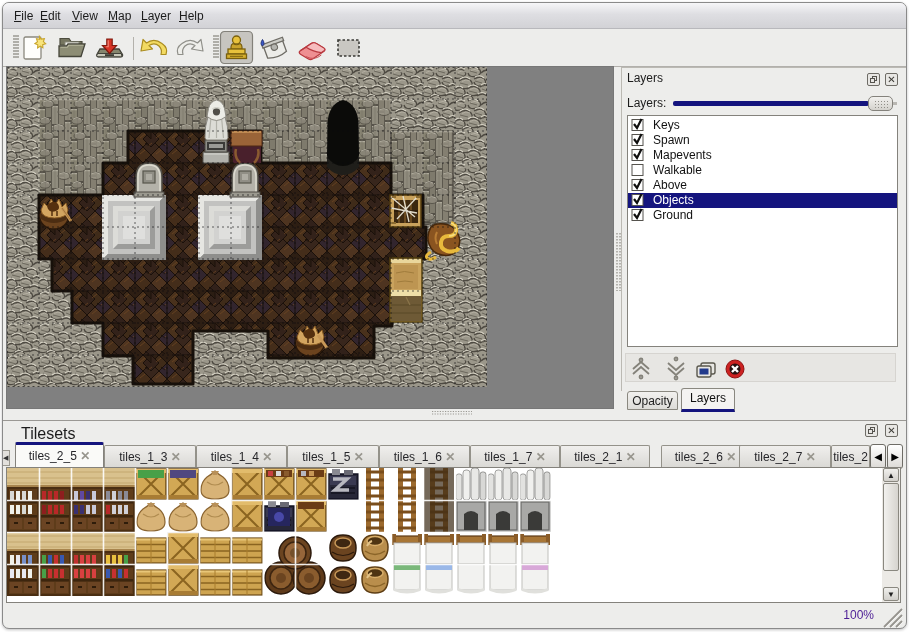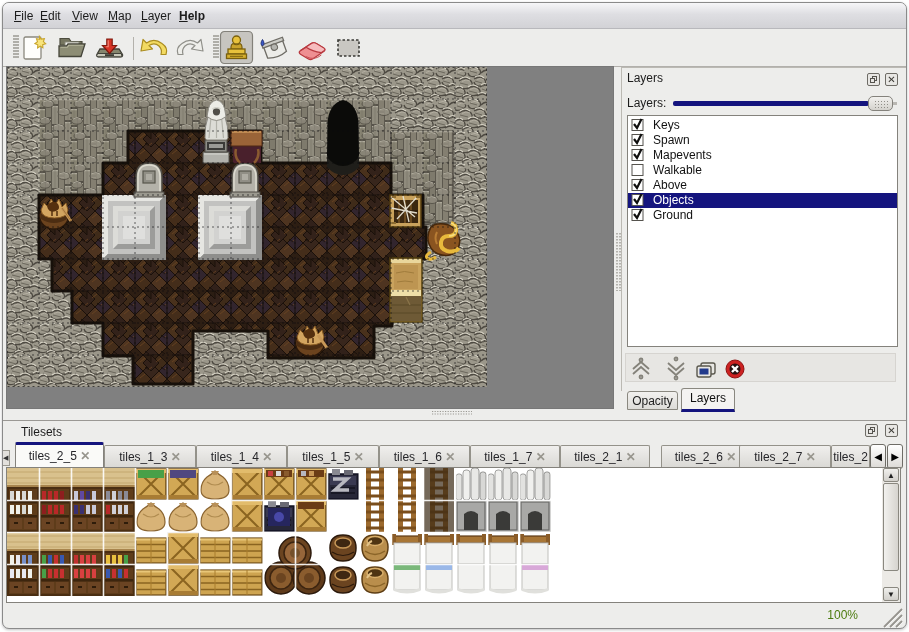--- a/index.html
+++ b/index.html
@@ -18,21 +18,21 @@
     <span class="abs" style="left:11px;top:6px;"><u>F</u>ile</span>
 
     <span class="abs" style="left:37px;top:6px;"><u>E</u>dit</span>
 
     <span class="abs" style="left:69px;top:6px;"><u>V</u>iew</span>
 
     <span class="abs" style="left:105px;top:6px;"><u>M</u>ap</span>
 
     <span class="abs" style="left:138px;top:6px;"><u>L</u>ayer</span>
 
-    <span class="abs" style="left:176px;top:6px;font-weight:bold;"><u>H</u>elp</span>
+    <span class="abs" style="left:176px;top:6px;"><u>H</u>elp</span>
   </div>
 
   <div class="abs" id="toolbar" style="left:0;top:26px;width:903px;height:38px;background:#ededeb;border-bottom:1px solid #b2b0ac;">
     <svg width="903" height="37" style="position:absolute;left:0;top:0;">
 
       <g>
         <path d="M10 7 h6 M10 10 h6 M10 13 h6 M10 16 h6 M10 19 h6 M10 22 h6 M10 25 h6 M10 28 h6" stroke="#9b9993" stroke-width="1.6"></path>
       </g>
 
       <g>
@@ -405,21 +405,21 @@
       </g>
     </svg>
 
     <div class="abs" style="left:4px;top:324px;width:51px;height:19px;background:linear-gradient(#f2f1ef,#dddcd8);border:1px solid #8a8880;border-radius:3px 3px 0 0;font-size:12px;color:#222;text-align:center;line-height:18px;">Opacity</div>
 
     <div class="abs" style="left:58px;top:321px;width:54px;height:24px;background:#f4f3f1;border:1px solid #8a8880;border-bottom:3px solid #14147e;border-radius:3px 3px 0 0;font-size:12px;color:#111;text-align:center;line-height:19px;">Layers</div>
   </div>
 
   <div class="abs" id="tilesetsdock" style="left:0;top:417px;width:903px;height:185px;border-top:1px solid #9a9894;">
 
-    <div class="abs" style="left:18px;top:4px;font-size:12px;color:#1c1c1c;">Tilesets</div>
+    <div class="abs" style="left:18px;top:4px;font-size:16px;color:#1c1c1c;">Tilesets</div>
 
     <div class="abs" style="left:862px;top:3px;width:13px;height:13px;border:1px solid #6e6c66;border-radius:2px;background:#e8e7e4;">
       <div class="abs" style="left:4px;top:2px;width:5px;height:5px;border:1px solid #55534e;background:#e8e7e4;"></div>
       <div class="abs" style="left:2px;top:4px;width:5px;height:5px;border:1px solid #55534e;background:#e8e7e4;"></div>
     </div>
 
     <div class="abs" style="left:882px;top:3px;width:13px;height:13px;border:1px solid #6e6c66;border-radius:2px;background:#e8e7e4;color:#3a3934;font-size:10px;line-height:11px;text-align:center;">✕</div>
 
     <div class="abs" id="tstabs" style="left:0;top:21px;width:903px;height:28px;font-size:12px;color:#26262a;">
 
@@ -860,20 +860,20 @@
       <div class="abs" style="left:1px;top:0px;width:16px;height:14px;background:linear-gradient(#f0efec,#d2d0cb);border:1px solid #8a8880;border-radius:2px;text-align:center;font-size:8px;line-height:13px;color:#222;">▲</div>
 
       <div class="abs" style="left:1px;top:15px;width:16px;height:88px;background:linear-gradient(90deg,#f2f1ee,#d6d4cf);border:1px solid #8a8880;border-radius:2px;"></div>
 
       <div class="abs" style="left:1px;top:119px;width:16px;height:14px;background:linear-gradient(#f0efec,#d2d0cb);border:1px solid #8a8880;border-radius:2px;text-align:center;font-size:8px;line-height:13px;color:#222;">▼</div>
     </div>
   </div>
 
   <div class="abs" id="statusbar" style="left:0;top:602px;width:903px;height:25px;">
 
-    <div class="abs" style="right:48px;top:3px;font-size:12px;color:#4d7c0f;">100%</div>
+    <div class="abs" style="right:32px;top:3px;font-size:12px;color:#4c1d95;">100%</div>
 
     <svg class="abs" style="right:2px;top:2px;" width="24" height="22">
       <path d="M22 2 L4 20 M22 8 L10 20 M22 14 L16 20" stroke="#96948e" stroke-width="1.8"></path>
       <path d="M23 3 L5 21 M23 9 L11 21 M23 15 L17 21" stroke="#f4f3f1" stroke-width="1"></path>
     </svg>
   </div>
 </div>
 
 </body></html>

